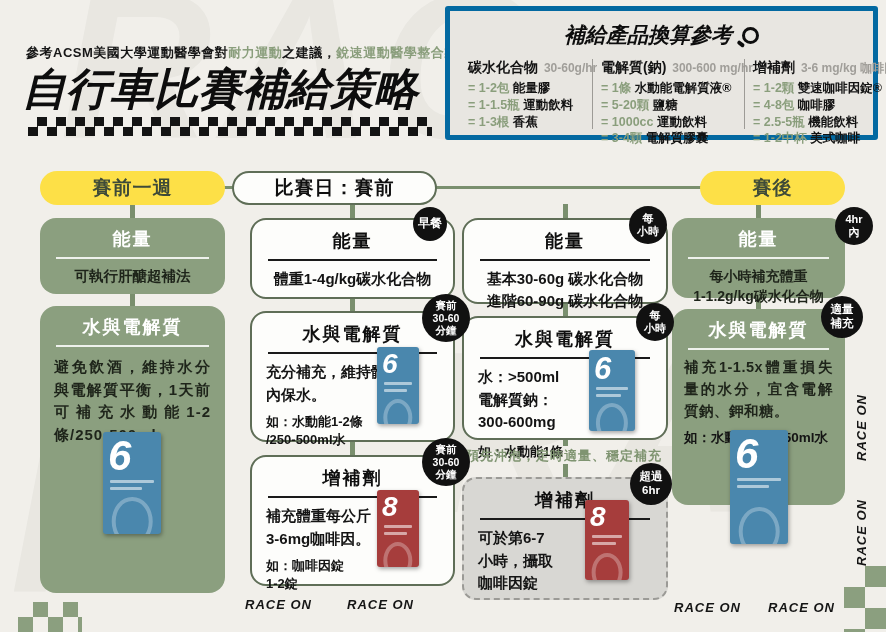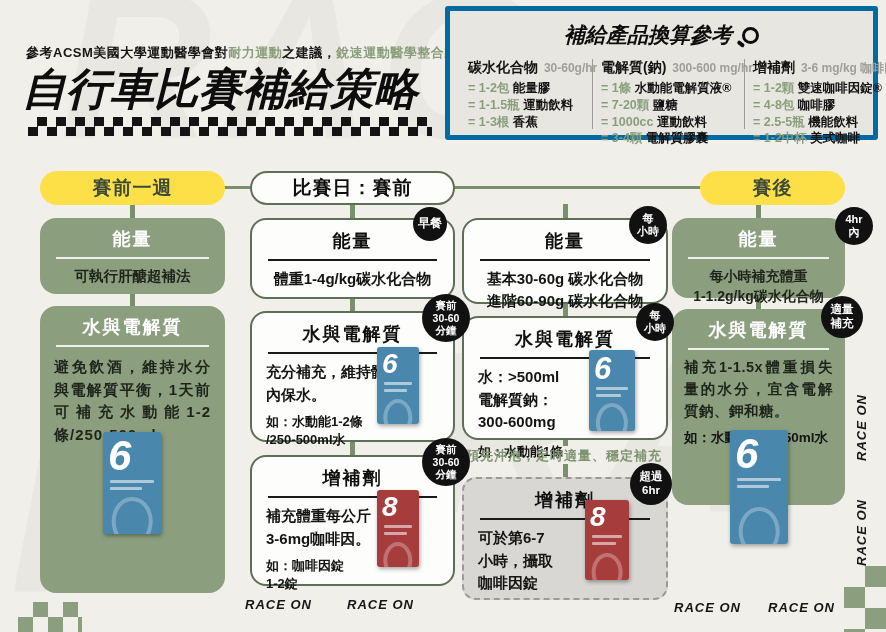--- a/index.html
+++ b/index.html
@@ -102,21 +102,21 @@
     <div class="panel-cols">
       <div class="pcol pcol-1">
         <div class="phead"><span>碳水化合物</span> <span class="rate">30-60g/hr</span></div>
         <div class="pitem"><span class="qty">= 1-2包</span> <span class="name">能量膠</span></div>
         <div class="pitem"><span class="qty">= 1-1.5瓶</span> <span class="name">運動飲料</span></div>
         <div class="pitem"><span class="qty">= 1-3根</span> <span class="name">香蕉</span></div>
       </div>
       <div class="pcol pcol-2">
         <div class="phead"><span>電解質(鈉)</span> <span class="rate">300-600 mg/hr</span></div>
         <div class="pitem"><span class="qty">= 1條</span> <span class="name">水動能電解質液®</span></div>
-        <div class="pitem"><span class="qty">= 7-20顆</span> <span class="name">鹽糖</span></div>
+        <div class="pitem"><span class="qty">= 5-20顆</span> <span class="name">鹽糖</span></div>
         <div class="pitem"><span class="qty">= 1000cc</span> <span class="name">運動飲料</span></div>
         <div class="pitem"><span class="qty">= 3-4顆</span> <span class="name">電解質膠囊</span></div>
       </div>
       <div class="pcol pcol-3">
         <div class="phead"><span>增補劑</span> <span class="rate">3-6 mg/kg 咖啡因</span></div>
         <div class="pitem"><span class="qty">= 1-2顆</span> <span class="name">雙速咖啡因錠®</span></div>
         <div class="pitem"><span class="qty">= 4-8包</span> <span class="name">咖啡膠</span></div>
         <div class="pitem"><span class="qty">= 2.5-5瓶</span> <span class="name">機能飲料</span></div>
         <div class="pitem"><span class="qty">= 1-2中杯</span> <span class="name">美式咖啡</span></div>
       </div>
@@ -130,21 +130,21 @@
   <div class="vline" style="left:350px; top:296px; height:18px;"></div>
   <div class="vline" style="left:350px; top:440px; height:17px;"></div>
   <div class="vline" style="left:563px; top:204px; height:16px;"></div>
   <div class="vline" style="left:563px; top:302px; height:16px;"></div>
   <div class="vline" style="left:563px; top:438px; height:8px;"></div>
   <div class="vline" style="left:563px; top:464px; height:15px;"></div>
   <div class="vline" style="left:756px; top:204px; height:16px;"></div>
   <div class="vline" style="left:756px; top:296px; height:15px;"></div>
 
   <div class="pill pill-filled" style="left:40px; width:185px;">賽前一週</div>
-  <div class="pill pill-outline" style="left:250px; width:205px;text-align:right;">比賽日：賽前</div>
+  <div class="pill pill-outline" style="left:232px; width:205px;text-align:right;">比賽日：賽前</div>
   <div class="pill pill-filled" style="left:700px; width:145px;">賽後</div>
 
   <div class="box box-green" style="left:40px; top:218px; width:185px; height:76px;">
     <div class="card-title">能量</div>
     <div class="divider"></div>
     <div class="body-c">可執行肝醣超補法</div>
   </div>
   <div class="box box-green" style="left:40px; top:306px; width:185px; height:287px;">
     <div class="card-title">水與電解質</div>
     <div class="divider"></div>

